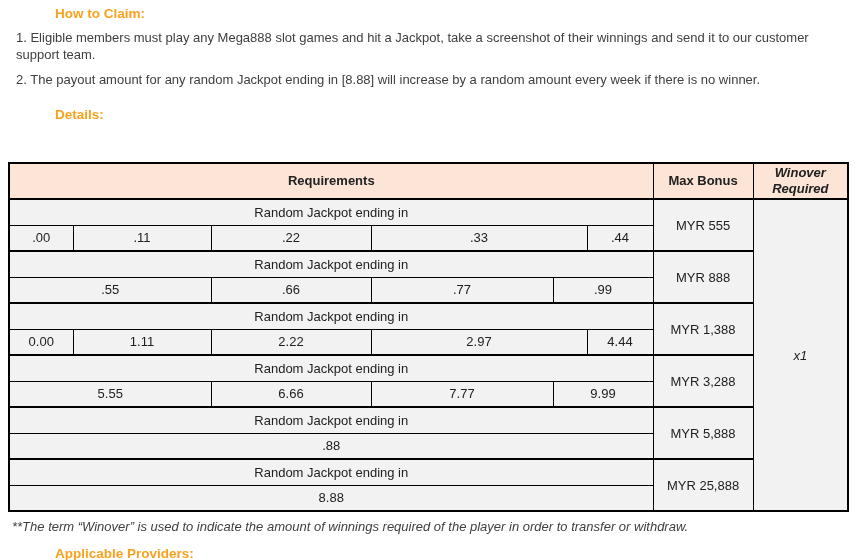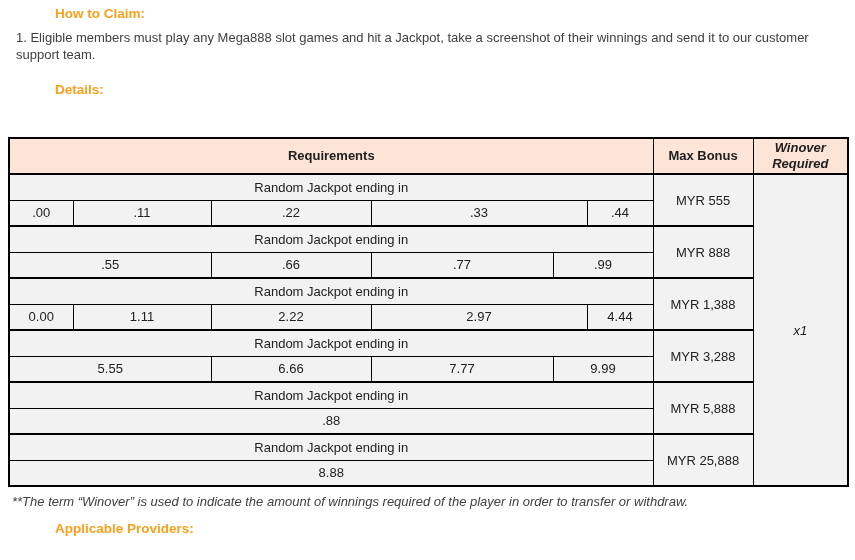--- a/index.html
+++ b/index.html
@@ -81,20 +81,21 @@
   }
   .providers-table th{background:var(--table_header_bg);font-weight:bold;}
   .providers-table td{background:var(--table_row_bg);}
 </style>
 </head>
 <body>
 
 <section>
   <h2 class="section-heading">How to Claim:</h2>
   <p class="claim-line">1. Eligible members must play any Mega888 slot games and hit a Jackpot, take a screenshot of their winnings and send it to our customer support team.</p>
+  <p class="claim-line">2. The payout amount for any random Jackpot ending in [8.88] will increase by a random amount every week if there is no winner.</p>
 </section>
 
 <section>
   <h2 class="section-heading details-heading">Details:</h2>
 
   <table class="details-table">
     <colgroup>
       <col style="width:64px">
         <col style="width:138px">
         <col style="width:160px">

